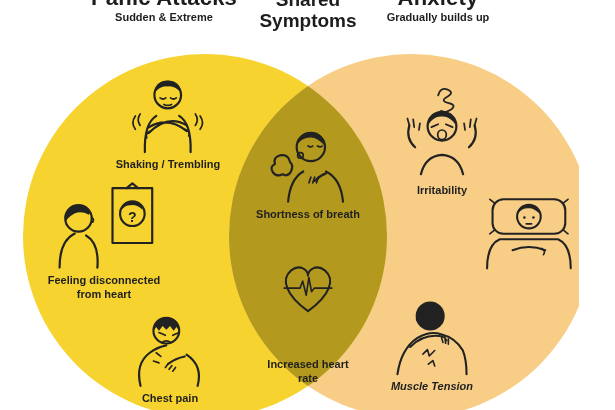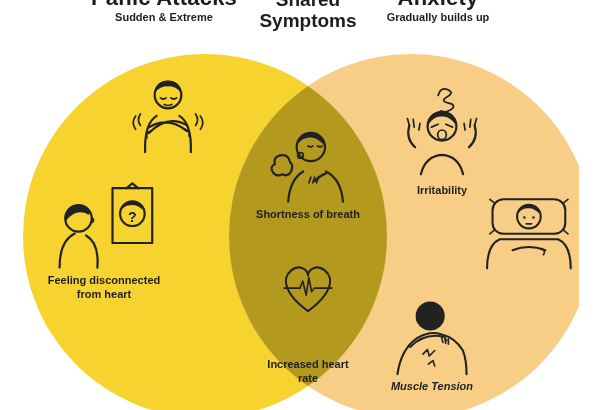--- a/index.html
+++ b/index.html
@@ -72,37 +72,49 @@
   <div class="symptom sym-shaking">
     <svg width="96" height="80" viewBox="0 0 100 84">
       <circle class="ink" cx="50" cy="22" r="14"></circle>
       <path class="hair" d="M36,20 Q37,7 50,7 Q63,7 64,20 Q58,12 50,13 Q42,12 36,20 Z"></path>
       <path class="thin" d="M42,25 q3,2.5 6,0 M53,25 q3,2.5 6,0 M46,32 q4,2 8,0"></path>
       <path class="ink" d="M26,82 Q25,52 38,44 M74,82 Q75,52 62,44"></path>
       <path class="ink" d="M30,56 Q50,44 70,60 M70,54 Q50,42 30,62"></path>
       <path class="thin" d="M68,58 q6,2 4,7 M32,60 q-6,2 -4,7"></path>
       <path class="thin" d="M16,44 q-5,7 0,14 M21,42 q-4,6 0,12 M84,44 q5,7 0,14 M79,42 q4,6 0,12"></path>
     </svg>
+    <div class="label">Shaking / Trembling</div>
   </div>
 
   <div class="symptom sym-disconnected">
     <svg width="104" height="88" viewBox="0 0 110 92">
       <path class="ink" d="M79,6 L85,1 L91,6"></path>
       <rect class="ink" x="64" y="6" width="42" height="58"></rect>
       <circle class="ink" cx="85" cy="33" r="13"></circle>
       <path class="hair" d="M73,30 Q74,20 85,20 Q95,20 96,29 Q90,23 83,24 Q76,24 73,30 Z"></path>
       <text class="qmark" x="85" y="42" text-anchor="middle">?</text>
       <circle class="ink" cx="28" cy="38" r="14"></circle>
       <path class="hair" d="M14,40 Q13,24 28,24 Q37,24 41,31 L39,34 Q28,28 19,36 Q14,40 14,46 Z"></path>
       <path class="thin" d="M42,37 q3,2 1,5"></path>
       <path class="ink" d="M8,90 Q8,62 24,54 M48,90 Q50,64 36,56"></path>
     </svg>
     <div class="label w130">Feeling disconnected from heart</div>
   </div>
 
+  <div class="symptom sym-chest">
+    <svg width="92" height="76" viewBox="0 0 100 82">
+      <circle class="ink" cx="46" cy="20" r="14"></circle>
+      <path class="hair" d="M32,20 Q32,6 46,6 Q60,6 60,20 L57,16 54,20 50,15 46,19 42,15 38,20 35,16 Z"></path>
+      <path class="thin" d="M38,22 l7,3 M60,22 l-7,3 M41,33 q5,-4 10,0"></path>
+      <path class="ink" d="M18,80 Q12,56 28,44 Q36,38 46,36 M80,80 Q86,58 68,46"></path>
+      <path class="ink" d="M66,48 Q56,50 48,56"></path>
+      <path class="thin" d="M48,56 l-3,4 M52,58 l-3,4 M56,60 l-3,4 M40,48 l-5,-4 M38,55 l-6,-2"></path>
+    </svg>
+    <div class="label">Chest pain</div>
+  </div>
 
   <div class="symptom sym-breath">
     <svg width="104" height="82" viewBox="0 0 110 86">
       <circle class="ink" cx="58" cy="26" r="15"></circle>
       <path class="hair" d="M44,23 Q45,11 58,11 Q71,11 72,24 Q64,15 57,16 Q49,16 44,23 Z"></path>
       <path class="thin" d="M55,25 q3,2 5,0 M65,25 q3,2 5,0"></path>
       <circle class="thin" cx="47" cy="35" r="3"></circle>
       <path class="ink" d="M36,42 q-2,-9 -11,-7 q-7,2 -5,9 q-6,3 -2,9 q4,5 10,2 q6,3 9,-3 q3,-7 -1,-10 Z"></path>
       <path class="ink" d="M34,84 Q36,60 50,52 M92,84 Q90,60 74,52"></path>
       <path class="ink" d="M74,54 Q68,56 62,62"></path>

